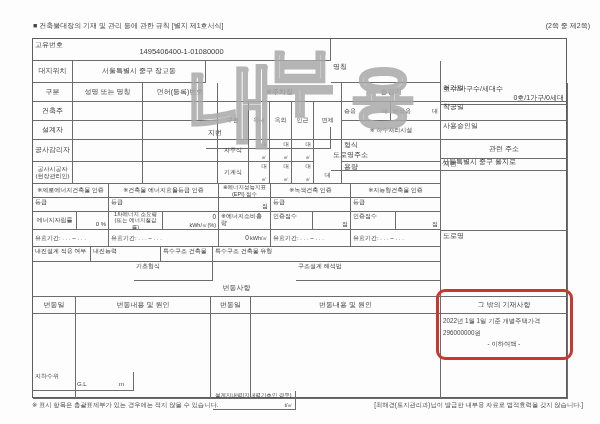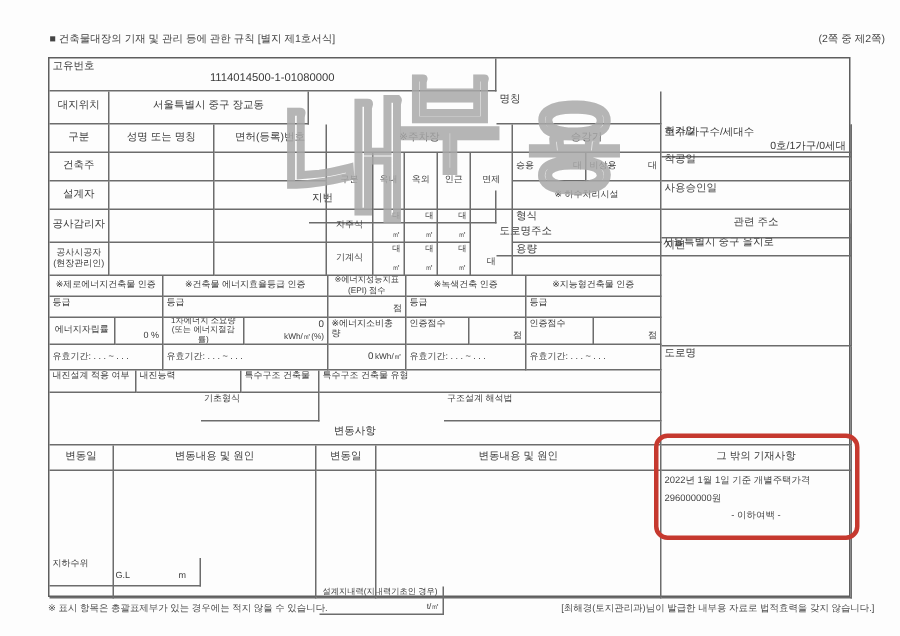--- a/index.html
+++ b/index.html
@@ -34,21 +34,21 @@
   <div class="hdr" style="right:10px;top:21px;">(2쪽 중 제2쪽)</div>
 
   <span class="wm" style="left:188px;top:58px;font-size:90px;">내</span>
   <span class="wm" style="left:264px;top:44px;font-size:72px;">부</span>
   <span class="wm" style="left:350px;top:62px;font-size:66px;">용</span>
 
   <div class="form">
 
     <div class="c rel" style="left:0;top:0;width:298px;height:22px;">
       <span class="abs" style="left:2px;top:2px;">고유번호</span>
-      <span class="abs" style="left:0;right:0;top:9px;text-align:center;font-size:7.5px;">1114014500-1-01080000</span>
+      <span class="abs" style="left:0;right:0;top:9px;text-align:center;font-size:7.5px;">1495406400-1-01080000</span>
     </div>
     <div class="c rel" style="left:298px;top:0;width:110px;height:22px;">
       <span class="abs" style="left:2px;top:2px;">명칭</span>
       <span class="abs" style="left:2px;top:11px;"></span>
     </div>
     <div class="c rel" style="left:408px;top:0;width:127px;height:22px;">
       <span class="abs" style="left:2px;top:2px;">호수/가구수/세대수</span>
       <span class="abs" style="right:3px;bottom:2px;">0호/1가구/0세대</span>
     </div>
 

